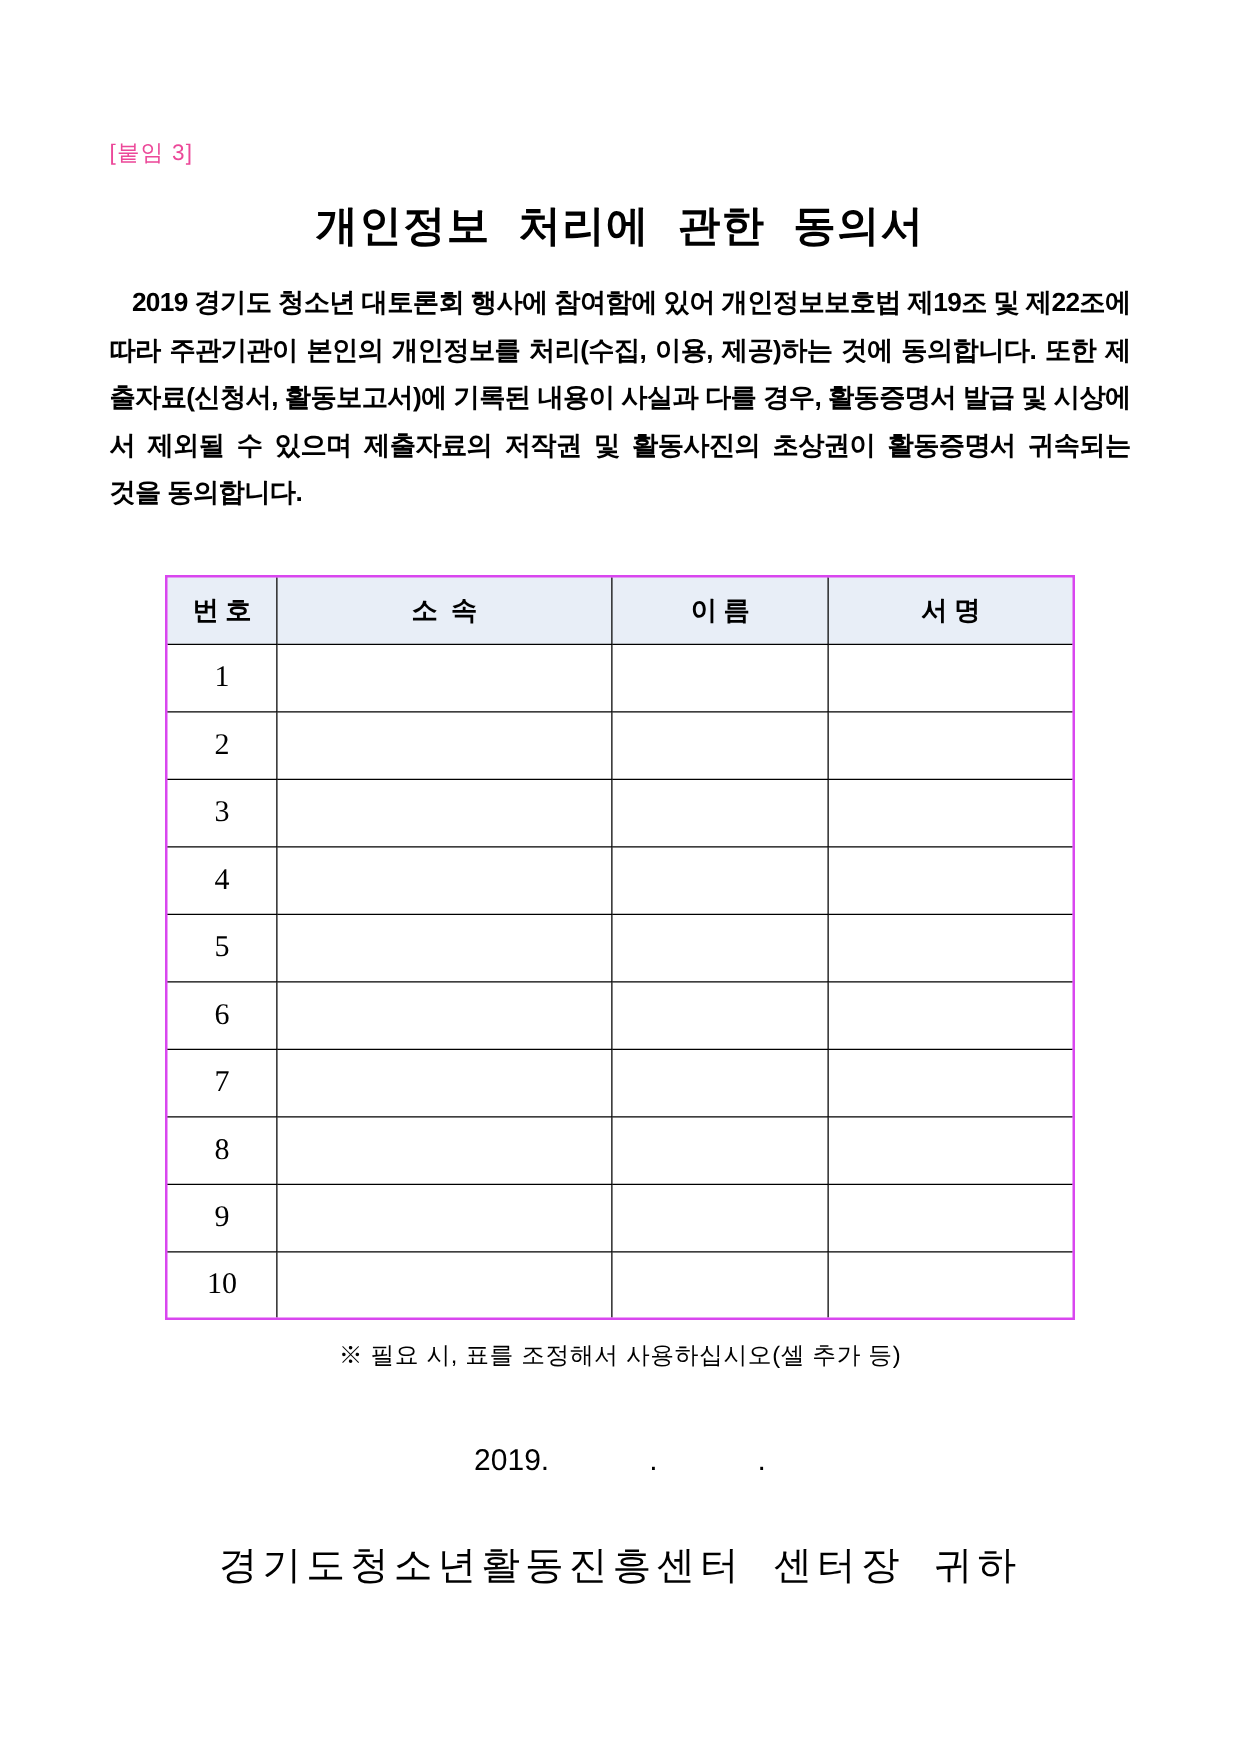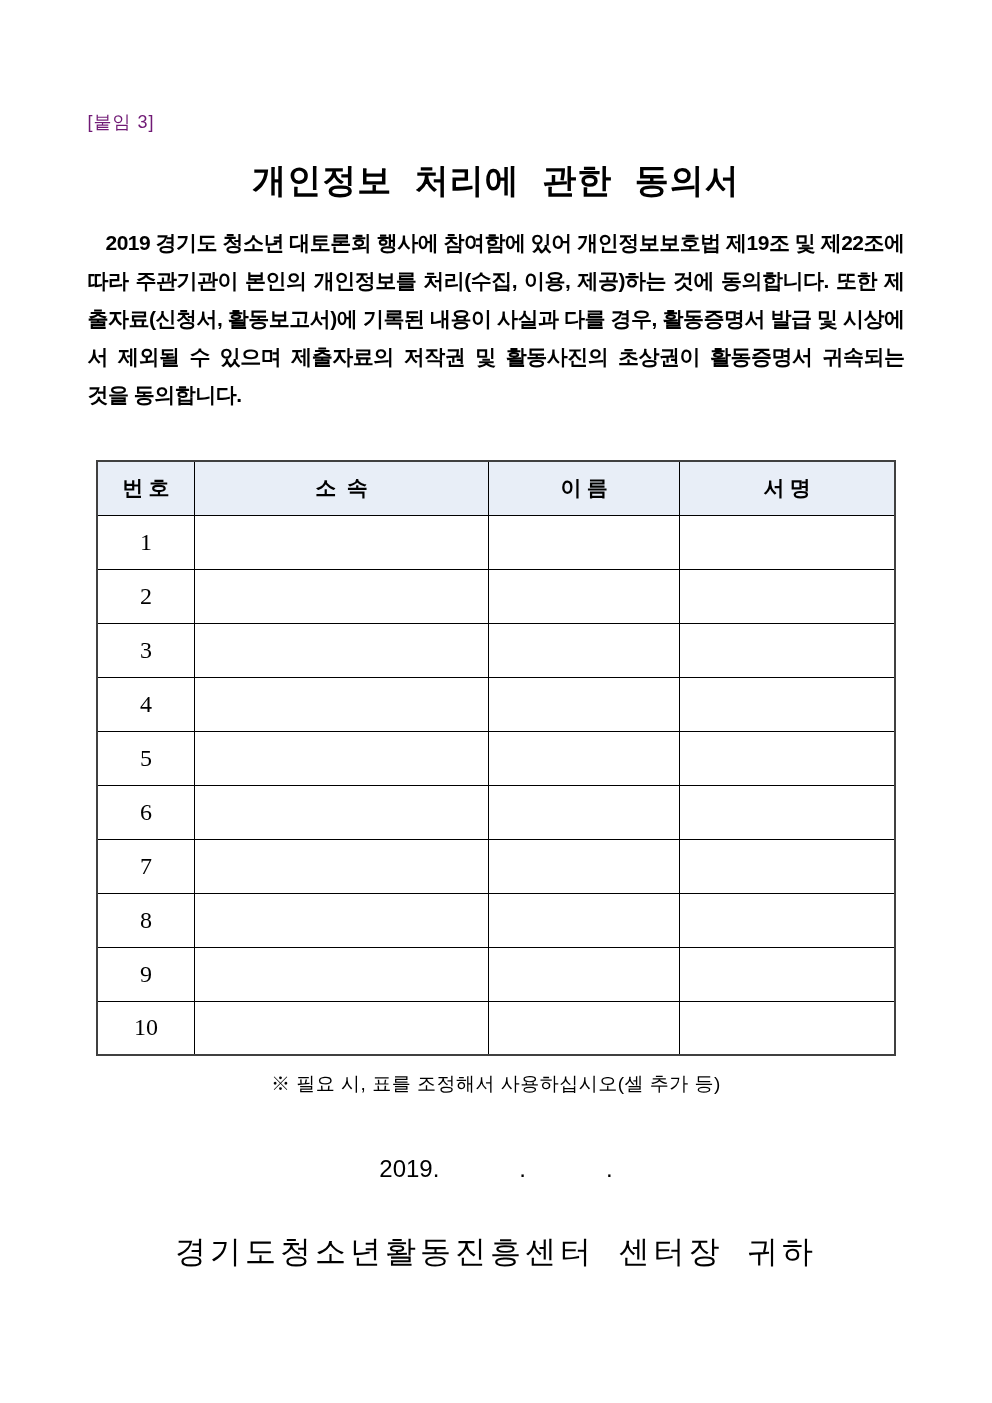--- a/index.html
+++ b/index.html
@@ -16,21 +16,21 @@
     overflow: hidden;
   }
   .content {
     width: 817px;
     margin: 0 auto;
     padding-top: 110px;
   }
   .attachment-label {
     font-size: 18px;
     letter-spacing: 1px;
-    color: #701a75;
+    color: #ec4899;
   }
   .doc-title {
     margin-top: 24px;
     text-align: center;
     font-size: 34px;
     font-weight: bold;
     letter-spacing: 1px;
     word-spacing: 12px;
   }
   .paragraph {
@@ -45,24 +45,24 @@
     text-align-last: justify;
   }
   .paragraph .line.first {
     text-indent: 18px;
   }
   .paragraph .line.last {
     text-align: left;
     text-align-last: left;
   }
   .consent-table {
-    width: 800px;
+    width: 728px;
     margin: 46px auto 14px auto;
     border-collapse: collapse;
-    border: 2px solid #404040;
+    border: 2px solid #d946ef;
     table-layout: fixed;
   }
   .consent-table th, .consent-table td {
     border: 1px solid #000;
     height: 54px;
     padding: 0;
     text-align: center;
     vertical-align: middle;
   }
   .consent-table th {

